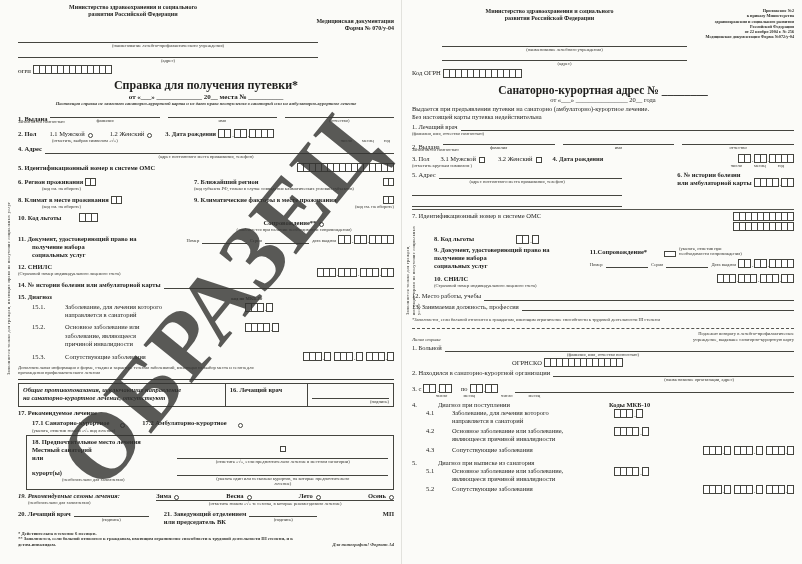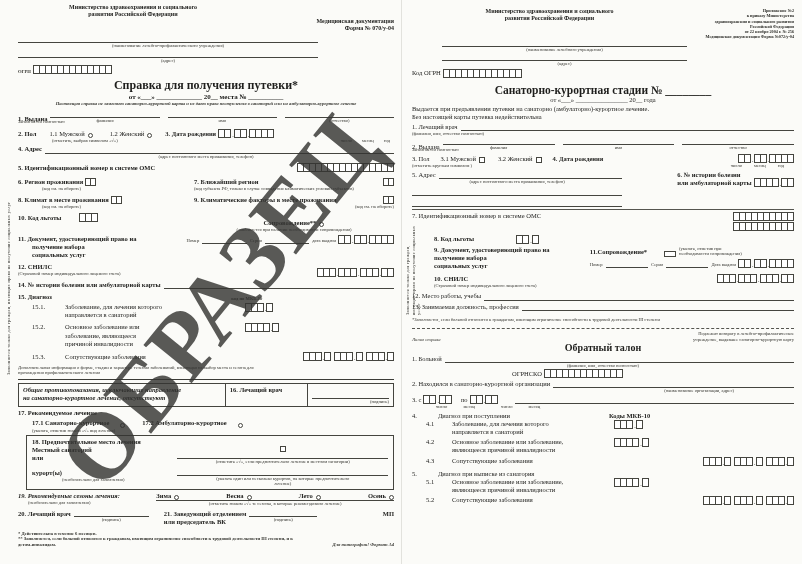--- a/index.html
+++ b/index.html
@@ -482,21 +482,21 @@
           <span class="bx"></span>
           <span class="bx"></span>
           <span class="bx"></span>
           <span class="bx"></span>
           <span class="bx"></span>
           <span class="bx"></span>
           <span class="bx"></span>
         </span>
     </div>
 
-    <div class="c b mt3" style="font-size:11.5px">Санаторно-курортная стадии №  ________</div>
+    <div class="c b mt3" style="font-size:11.5px">Санаторно-курортная адрес №  ________</div>
     <div class="c" style="font-size:6.5px">от «___» ________________ 20__ года</div>
     <div class="txt mt1">Выдается при предъявлении путевки на санаторно (амбулаторно)-курортное лечение.</div>
     <div class="txt">Без настоящей карты путевка недействительна</div>
 
     <div class="row mt1">
       <span class="txt">1. Лечащий врач</span>
       <span class="line"></span>
     </div>
     <div class="hint">(фамилия, имя, отчество полностью)</div>
 
@@ -688,21 +688,20 @@
 
     <div class="dash mt3"></div>
     <div class="row sb mt1">
       <span class="hint i">Линия отрыва</span>
       <span class="hint r">
         <div>Подлежит возврату в лечебно-профилактическое</div>
           <div>учреждение, выдавшее санаторно-курортную карту</div>
       </span>
     </div>
 
-    <div class="c b" style="font-size:10px">Обратный талон</div>
 
     <div class="row mt1">
       <span class="txt">1. Больной</span>
       <span class="line"></span>
     </div>
     <div class="hint c">(фамилия, имя, отчество полностью)</div>
     <div class="row" style="margin-left:100px">
       <span class="txt">ОГРНСКО</span>
       <span class="boxes">
           <span class="bx"></span>

